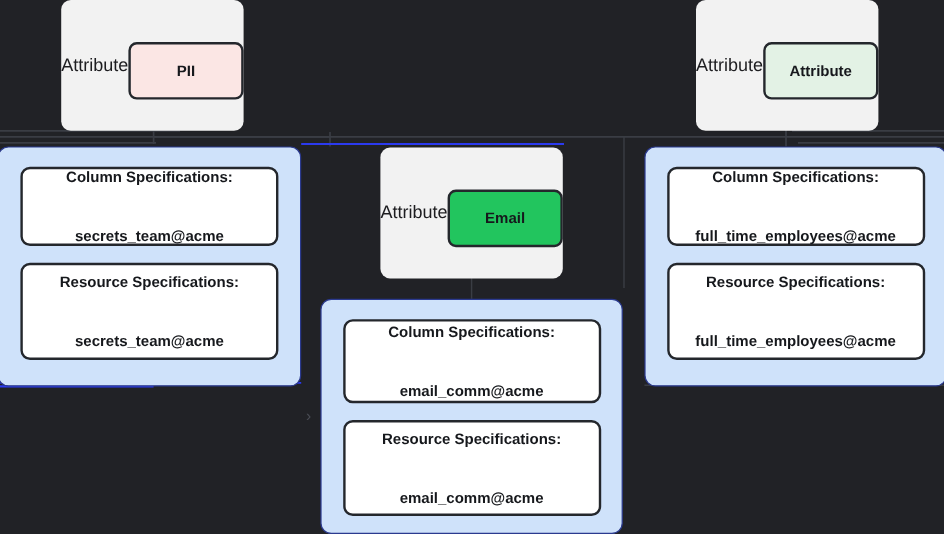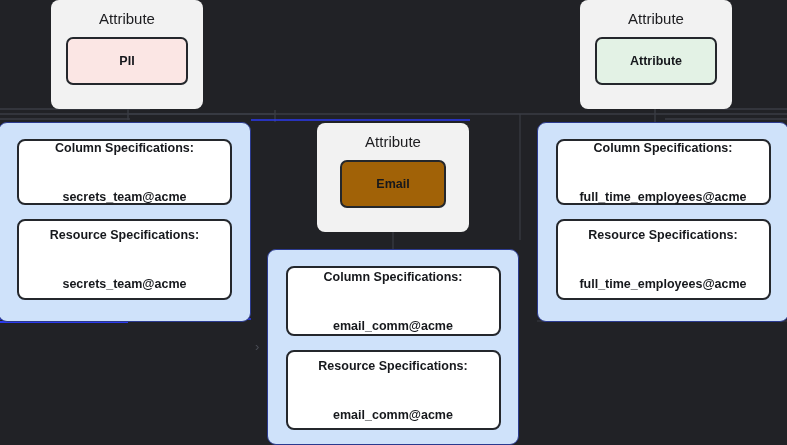--- a/index.html
+++ b/index.html
@@ -31,21 +31,21 @@
     pointer-events: none;
   }
 
   
   .attr-card {
     position: absolute;
     background: #f2f2f2;
     border-radius: 8px;
     box-sizing: border-box;
     display: flex;
-    flex-direction: column;
+    flex-direction: row;
     align-items: center;
     padding-top: 9px;
   }
   .attr-title {
     font-size: 15px;
     color: #1d1d20;
     line-height: 20px;
     font-weight: 400;
     margin-bottom: 8px;
   }
@@ -131,21 +131,21 @@
     <div class="attr-badge" style="width:122px; height:48px; background:#fbe6e4;">PII</div>
   </div>
 
   <div class="attr-card" style="left:580px; top:0px; width:152px; height:109px;">
     <div class="attr-title">Attribute</div>
     <div class="attr-badge" style="width:122px; height:48px; background:#e3f2e5;">Attribute</div>
   </div>
 
   <div class="attr-card" style="left:317px; top:123px; width:152px; height:109px;">
     <div class="attr-title">Attribute</div>
-    <div class="attr-badge" style="width:106px; height:48px; background:#a16207;">Email</div>
+    <div class="attr-badge" style="width:106px; height:48px; background:#22c55e;">Email</div>
   </div>
 
   <div class="spec-group" style="left:-2px; top:122px; width:253px; height:200px; padding:16px 0 0 0;">
     <div class="spec-box" style="width:215px; height:66px;">
       <span class="ln">Column Specifications:</span>
       <span class="ln">secrets_team@acme</span>
     </div>
     <div class="spec-box" style="width:215px; height:81px; margin-top:14px;">
       <span class="ln">Resource Specifications:</span>
       <span class="ln">secrets_team@acme</span>

